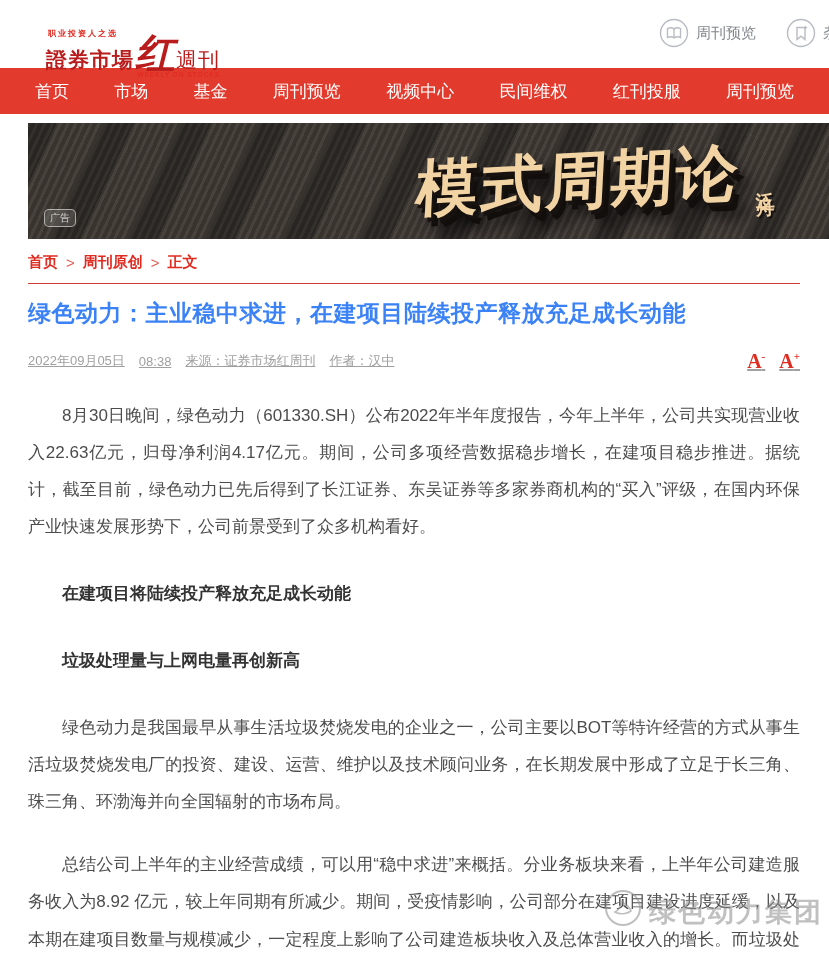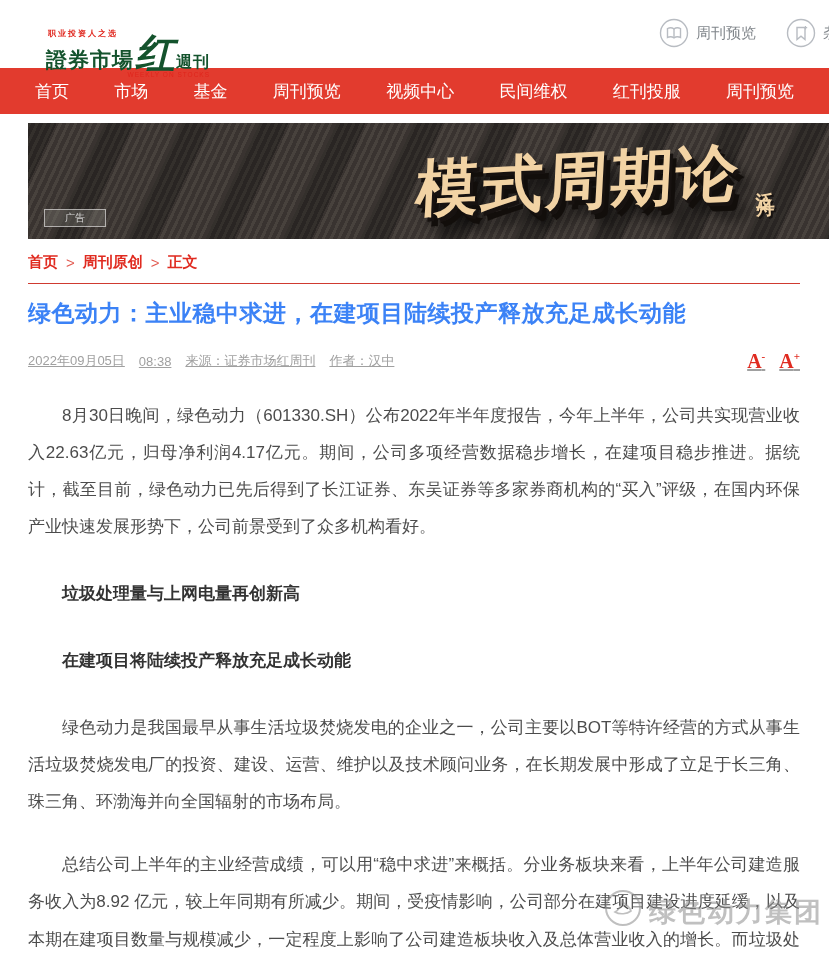--- a/index.html
+++ b/index.html
@@ -4,24 +4,24 @@
 <style>
   * { margin:0; padding:0; box-sizing:border-box; }
   html,body { background:#fff; }
   body { font-family:"Liberation Sans","DejaVu Sans",sans-serif; }
   .page { position:relative; width:829px; height:958px; overflow:hidden; background:#fff; }
 
   
   .header { position:relative; height:68px; background:#fff; }
   .logo { position:absolute; left:46px; top:6px; cursor:pointer; line-height:1;margin-top:24px; }
   .logo-tagline { font-size:8px; color:#e0251c; letter-spacing:2px; font-weight:700; margin-left:2px; }
-  .logo-main { display:flex; align-items:flex-end; color:#14532d; }
+  .logo-main { display:flex; align-items:flex-end; color:#b91c1c; }
   .logo-part1 { font-size:21px; font-weight:900; letter-spacing:1px; }
   .logo-red { font-family:"Liberation Serif","DejaVu Serif",serif; font-size:40px; font-weight:900; font-style:italic; line-height:.8; margin:0 1px; }
-  .logo-part3 { font-size:16px; font-weight:700; letter-spacing:1px; }
+  .logo-part3 { font-size:21px; font-weight:400; letter-spacing:1px; }
   .logo-sub { font-size:6.5px; color:#e0251c; text-align:right; letter-spacing:1px; margin-top:2px; }
 
   .header-actions { position:absolute; right:-24px; top:18px; display:flex; gap:30px; }
   .h-action { display:flex; align-items:center; gap:7px; cursor:pointer; color:#82878c; font-size:15px; white-space:nowrap; }
   .h-action svg { display:block; }
 
   
   .nav { display:flex; align-items:center; justify-content:space-between; height:46px; background:#e23b2e; padding:0 35px; }
   .nav-item { color:#fff; font-size:17px; cursor:pointer; white-space:nowrap; }
 
@@ -33,21 +33,21 @@
       repeating-linear-gradient(115deg, #48423d 0 3px, #393330 3px 7px);
   }
   .banner-inner { position:absolute; inset:0; display:flex; align-items:center; justify-content:flex-end; padding-right:52px; }
   .banner-title { font-size:62px; font-weight:900; color:#f2d3a4; letter-spacing:3px; white-space:nowrap;
     transform:rotate(-3deg) skewX(-6deg);
     text-shadow:3px 4px 0 #171210, 7px 9px 0 #120e0b, 14px 16px 14px rgba(0,0,0,.85);
   }
   .banner-side { writing-mode:vertical-rl; font-size:19px; font-weight:700; color:#f2d3a4; margin-left:10px; letter-spacing:4px;
     transform:rotate(-3deg); text-shadow:2px 2px 0 #171210; }
   .ad-badge { position:absolute; left:16px; bottom:12px; font-size:10px; color:rgba(255,255,255,.75);
-    border:1px solid rgba(255,255,255,.55); border-radius:0; padding:1px 20px; background:rgba(130,125,120,.35); }
+    border:1px solid rgba(255,255,255,.55); border-radius:5px; padding:1px 5px; background:rgba(130,125,120,.35); }
 
   
   .content { padding:0 29px 0 28px; }
   .breadcrumb { margin-top:14px; font-size:15px; font-weight:700; color:#e02b20; display:flex; align-items:center; }
   .crumb-label { cursor:pointer; }
   .crumb-sep { margin:0 8px; font-weight:400; color:#e25a50; }
   .divider { margin-top:11px; border-top:1px solid #cf3a30; }
 
   .article-title { margin-top:14px; font-size:23px; font-weight:700; color:#3b82f6; letter-spacing:.5px; }
 
@@ -159,23 +159,23 @@
       <span class="font-controls">
         <span class="fa-btn"><span>A</span><sup>-</sup></span>
         <span class="fa-btn"><span>A</span><sup>+</sup></span>
       </span>
     </div>
 
     <div class="article-body">
 
         <div class="content-item p">8月30日晚间，绿色动力（601330.SH）公布2022年半年度报告，今年上半年，公司共实现营业收入22.63亿元，归母净利润4.17亿元。期间，公司多项经营数据稳步增长，在建项目稳步推进。据统计，截至目前，绿色动力已先后得到了长江证券、东吴证券等多家券商机构的“买入”评级，在国内环保产业快速发展形势下，公司前景受到了众多机构看好。</div>
 
+        <div class="content-item h">在建项目将陆续投产释放充足成长动能</div>
+
         <div class="content-item h">垃圾处理量与上网电量再创新高</div>
-
-        <div class="content-item h">在建项目将陆续投产释放充足成长动能</div>
 
         <div class="content-item p">绿色动力是我国最早从事生活垃圾焚烧发电的企业之一，公司主要以BOT等特许经营的方式从事生活垃圾焚烧发电厂的投资、建设、运营、维护以及技术顾问业务，在长期发展中形成了立足于长三角、珠三角、环渤海并向全国辐射的市场布局。</div>
 
         <div class="content-item p">总结公司上半年的主业经营成绩，可以用“稳中求进”来概括。分业务板块来看，上半年公司建造服务收入为8.92 亿元，较上年同期有所减少。期间，受疫情影响，公司部分在建项目建设进度延缓，以及本期在建项目数量与规模减少，一定程度上影响了公司建造板块收入及总体营业收入的增长。而垃圾处理及发电业务板块，公司上半年共实现收入11.71 亿元，同比增长9.39%。面对充满不确定性的外部环境，企业通过深化精细化管理，稳定生产，实现了焚烧发电项目排放达标。公开数据显示，2022年上半年，绿色动力共处理生活垃圾549.54万吨，同比增长8.25%；累计发电量为205,247.71万度，同比增长6.09%；累计上网电量为168,781.55万度，同比增长4.82%。值得一提的是，今年上半年公司垃圾处理量与上网电量再创新高。</div>
       </div>
 
   </div>
 
   <div class="watermark">
     <span>

